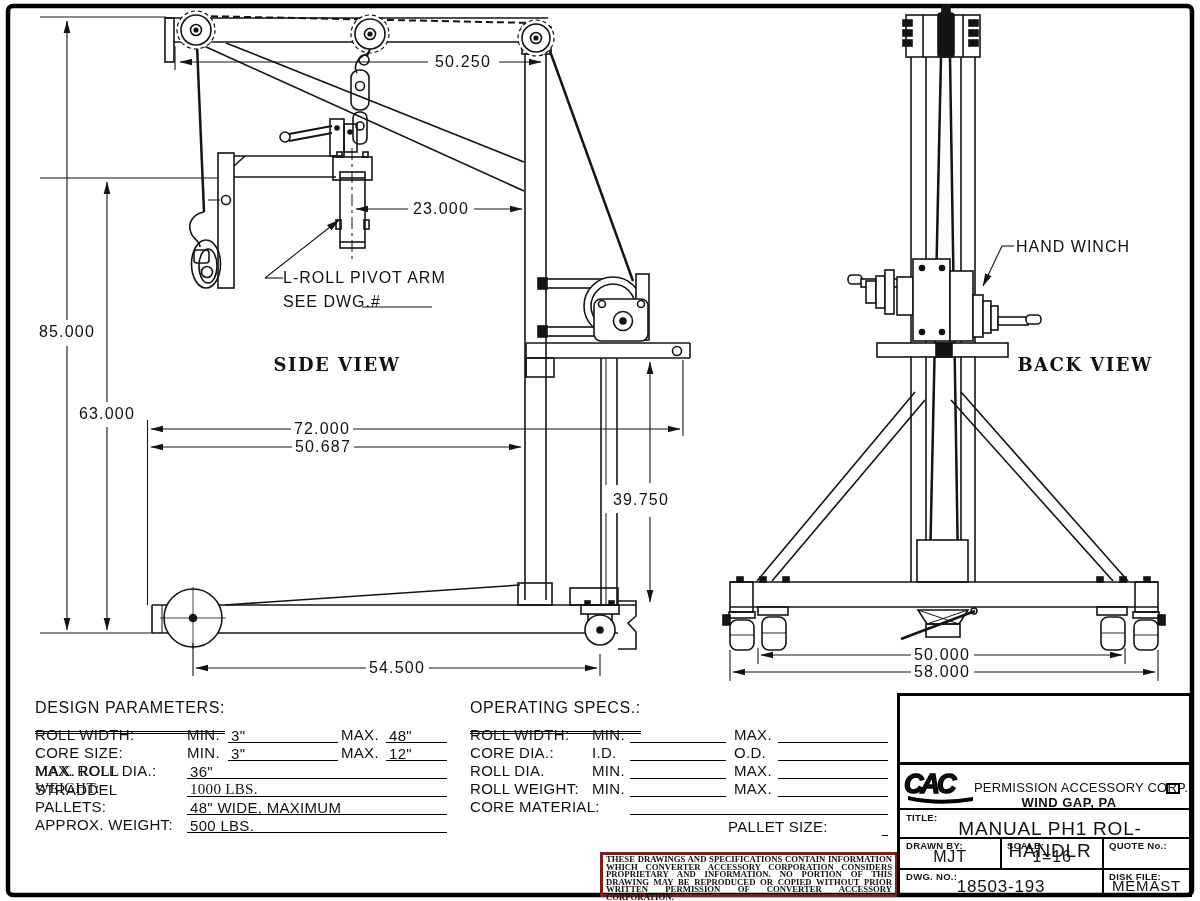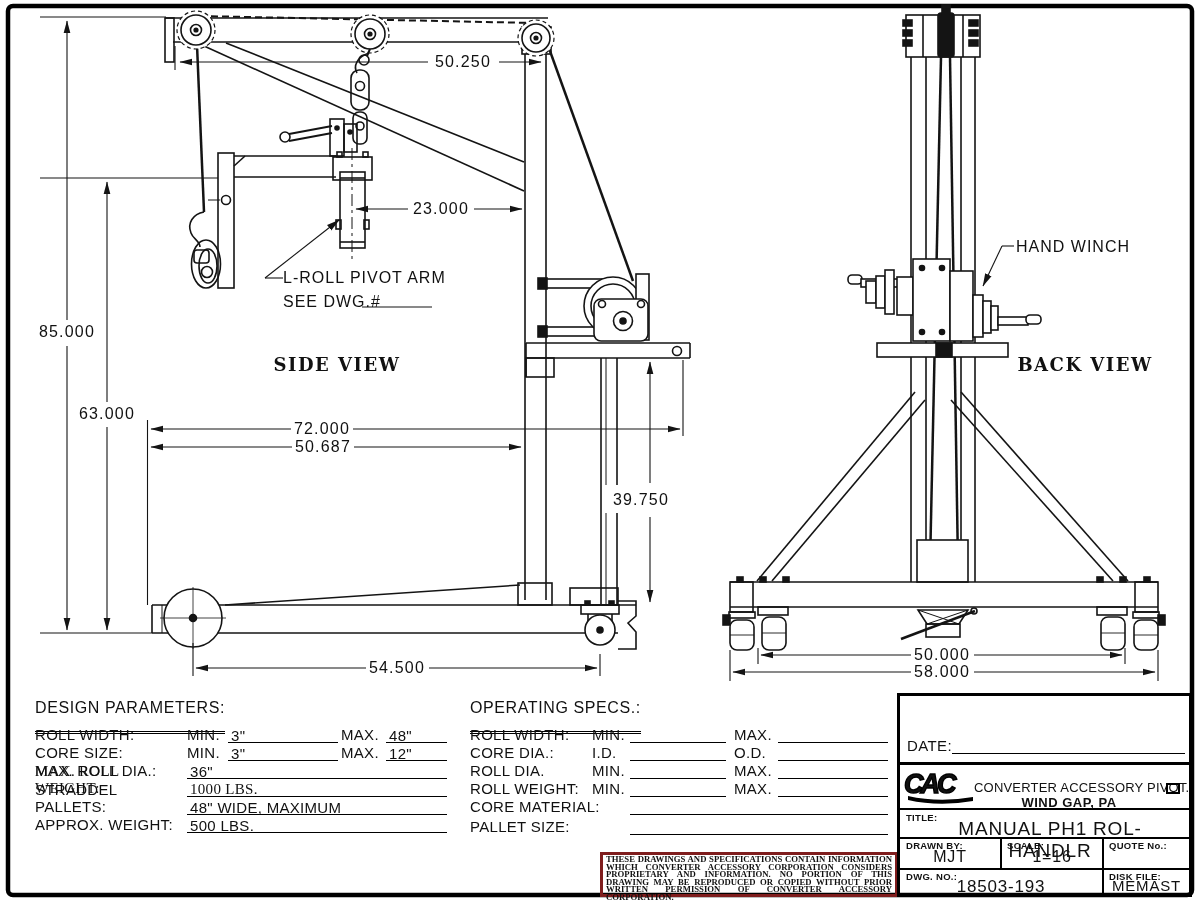--- a/index.html
+++ b/index.html
@@ -461,53 +461,49 @@
     <span class="lbl" style="width:122px;">ROLL WEIGHT:</span>
     <span class="lbl" style="width:38px;">MIN.</span>
     <span class="u" style="width:96px;"></span>
     <span class="lbl" style="width:52px;padding-left:8px;box-sizing:border-box;">MAX.</span>
     <span class="u grow"></span>
   </div>
   <div class="spec-row" style="left:470px;top:798px;width:418px;">
     <span class="lbl" style="width:160px;">CORE MATERIAL:</span>
     <span class="u grow"></span>
   </div>
-  <div class="spec-row" style="left:470px;top:818px;width:418px;">
+  <div class="spec-row" style="left:470px;top:818px;width:418px;flex-direction:column;">
     <span class="lbl" style="width:160px;">PALLET SIZE:</span>
     <span class="u grow"></span>
   </div>
 </div>
 
 <div id="disclaimer">
   <div>THESE DRAWINGS AND SPECIFICATIONS CONTAIN INFORMATION</div>
   <div>WHICH CONVERTER ACCESSORY CORPORATION CONSIDERS</div>
   <div>PROPRIETARY AND INFORMATION. NO PORTION OF THIS</div>
   <div>DRAWING MAY BE REPRODUCED OR COPIED WITHOUT PRIOR</div>
   <div>WRITTEN PERMISSION OF CONVERTER ACCESSORY CORPORATION.</div>
 </div>
 
 <div id="titleblock">
 
-  <div class="tb-row" style="left:7px;top:41px;width:278px;">
-    <span class="lbl">DATE:</span>
-        <span class="u"></span>
-  </div>
 
   <div class="tb-line" style="left:0;top:66px;width:289px;height:3px;"></div>
   <div class="tb-line" style="left:0;top:112px;width:289px;height:2px;"></div>
   <div class="tb-line" style="left:0;top:141px;width:289px;height:2px;"></div>
   <div class="tb-line" style="left:0;top:172px;width:289px;height:2px;"></div>
   <div class="tb-line" style="left:100px;top:141px;width:2px;height:31px;"></div>
   <div class="tb-line" style="left:202px;top:141px;width:2px;height:57px;"></div>
 
   <svg id="cac-logo" width="72" height="40" viewBox="0 0 72 40">
     <text x="1" y="26" font-family="Liberation Serif, serif" font-style="italic" font-weight="bold" font-size="27" letter-spacing="-3" fill="#fff" stroke="#000" stroke-width="1.4">CAC</text>
     <path d="M5,29 Q36,36 70,30 L70,34 Q36,40 5,33 Z" fill="#000"></path>
   </svg>
-  <div id="company-name">CONVERTER ACCESSORY PIVOT.</div>
+  <div id="company-name">PERMISSION ACCESSORY CORP.</div>
   <div id="company-box"></div>
   <div id="company-loc">WIND GAP, PA</div>
 
   <div class="tb-small" style="left:6px;top:116px;">TITLE:</div>
   <div class="tb-val" style="left:20px;top:122px;width:260px;font-size:19px;text-align:center;">MANUAL PH1 ROL-HANDLR</div>
 
   <div class="tb-small" style="left:6px;top:144px;">DRAWN BY:</div>
   <div class="tb-val" style="left:0;top:152px;width:100px;">MJT</div>
   <div class="tb-small" style="left:107px;top:144px;">SCALE:</div>
   <div class="tb-val" style="left:102px;top:152px;width:100px;">1=16</div>

